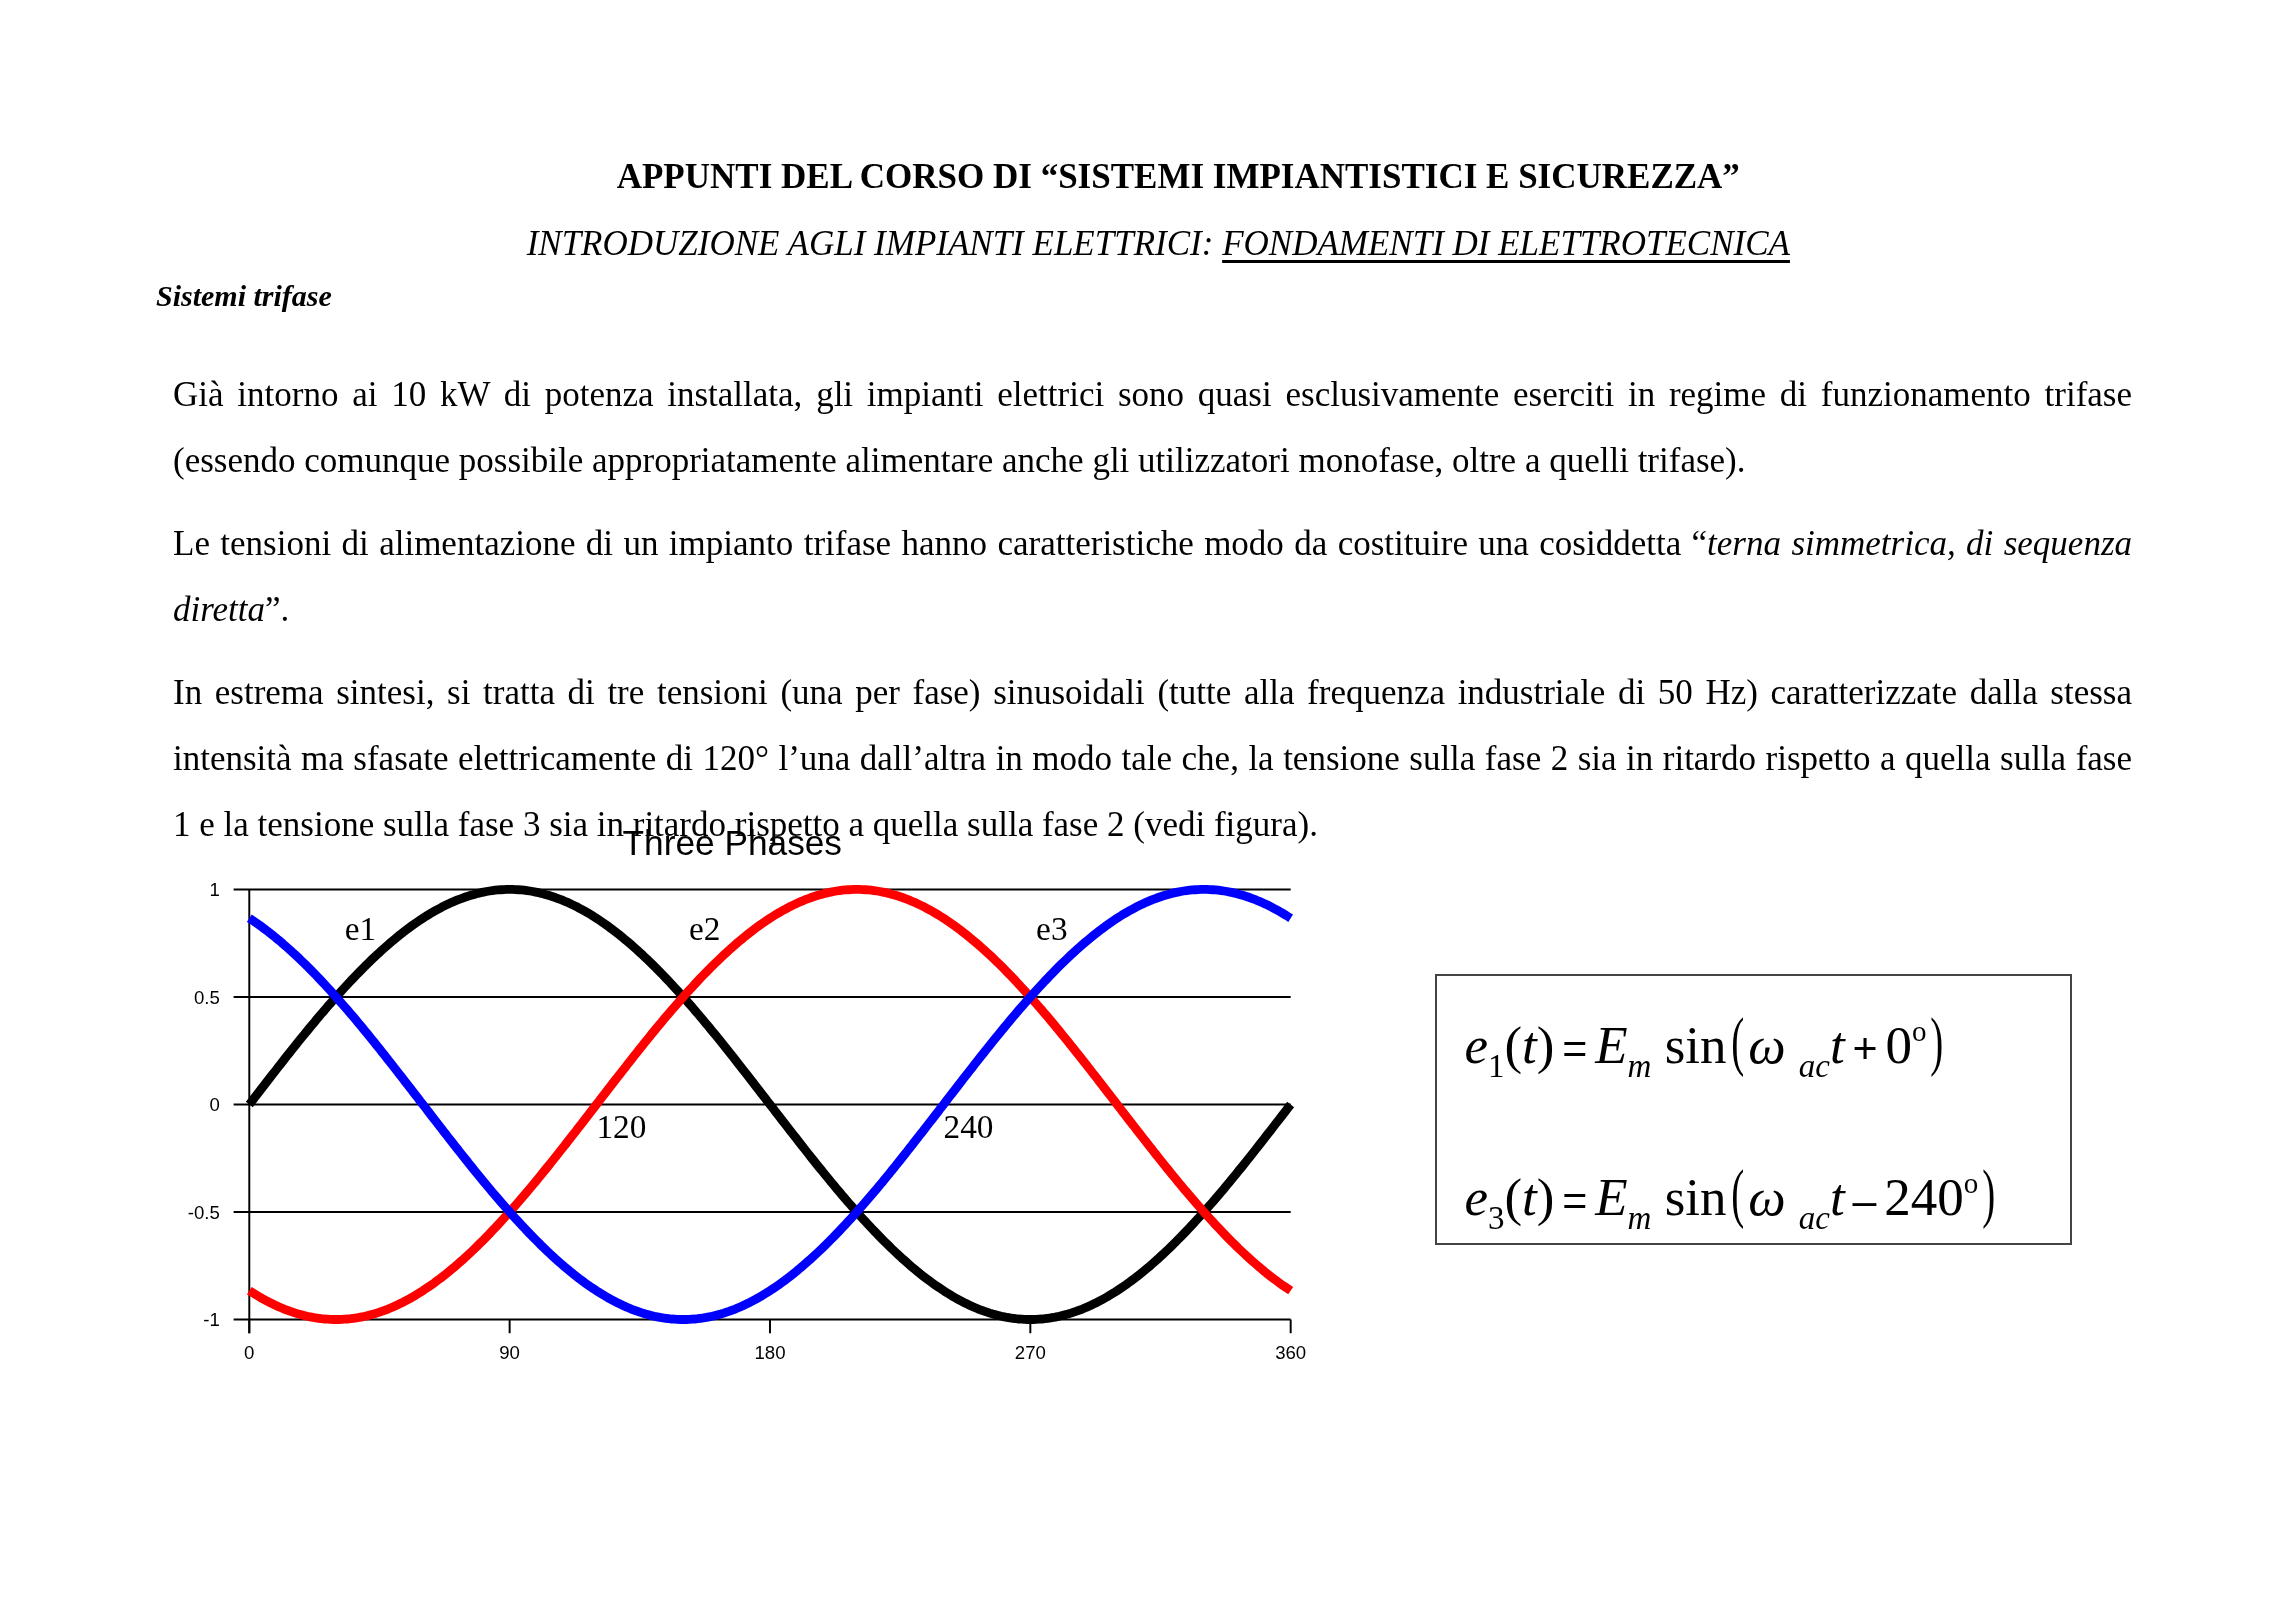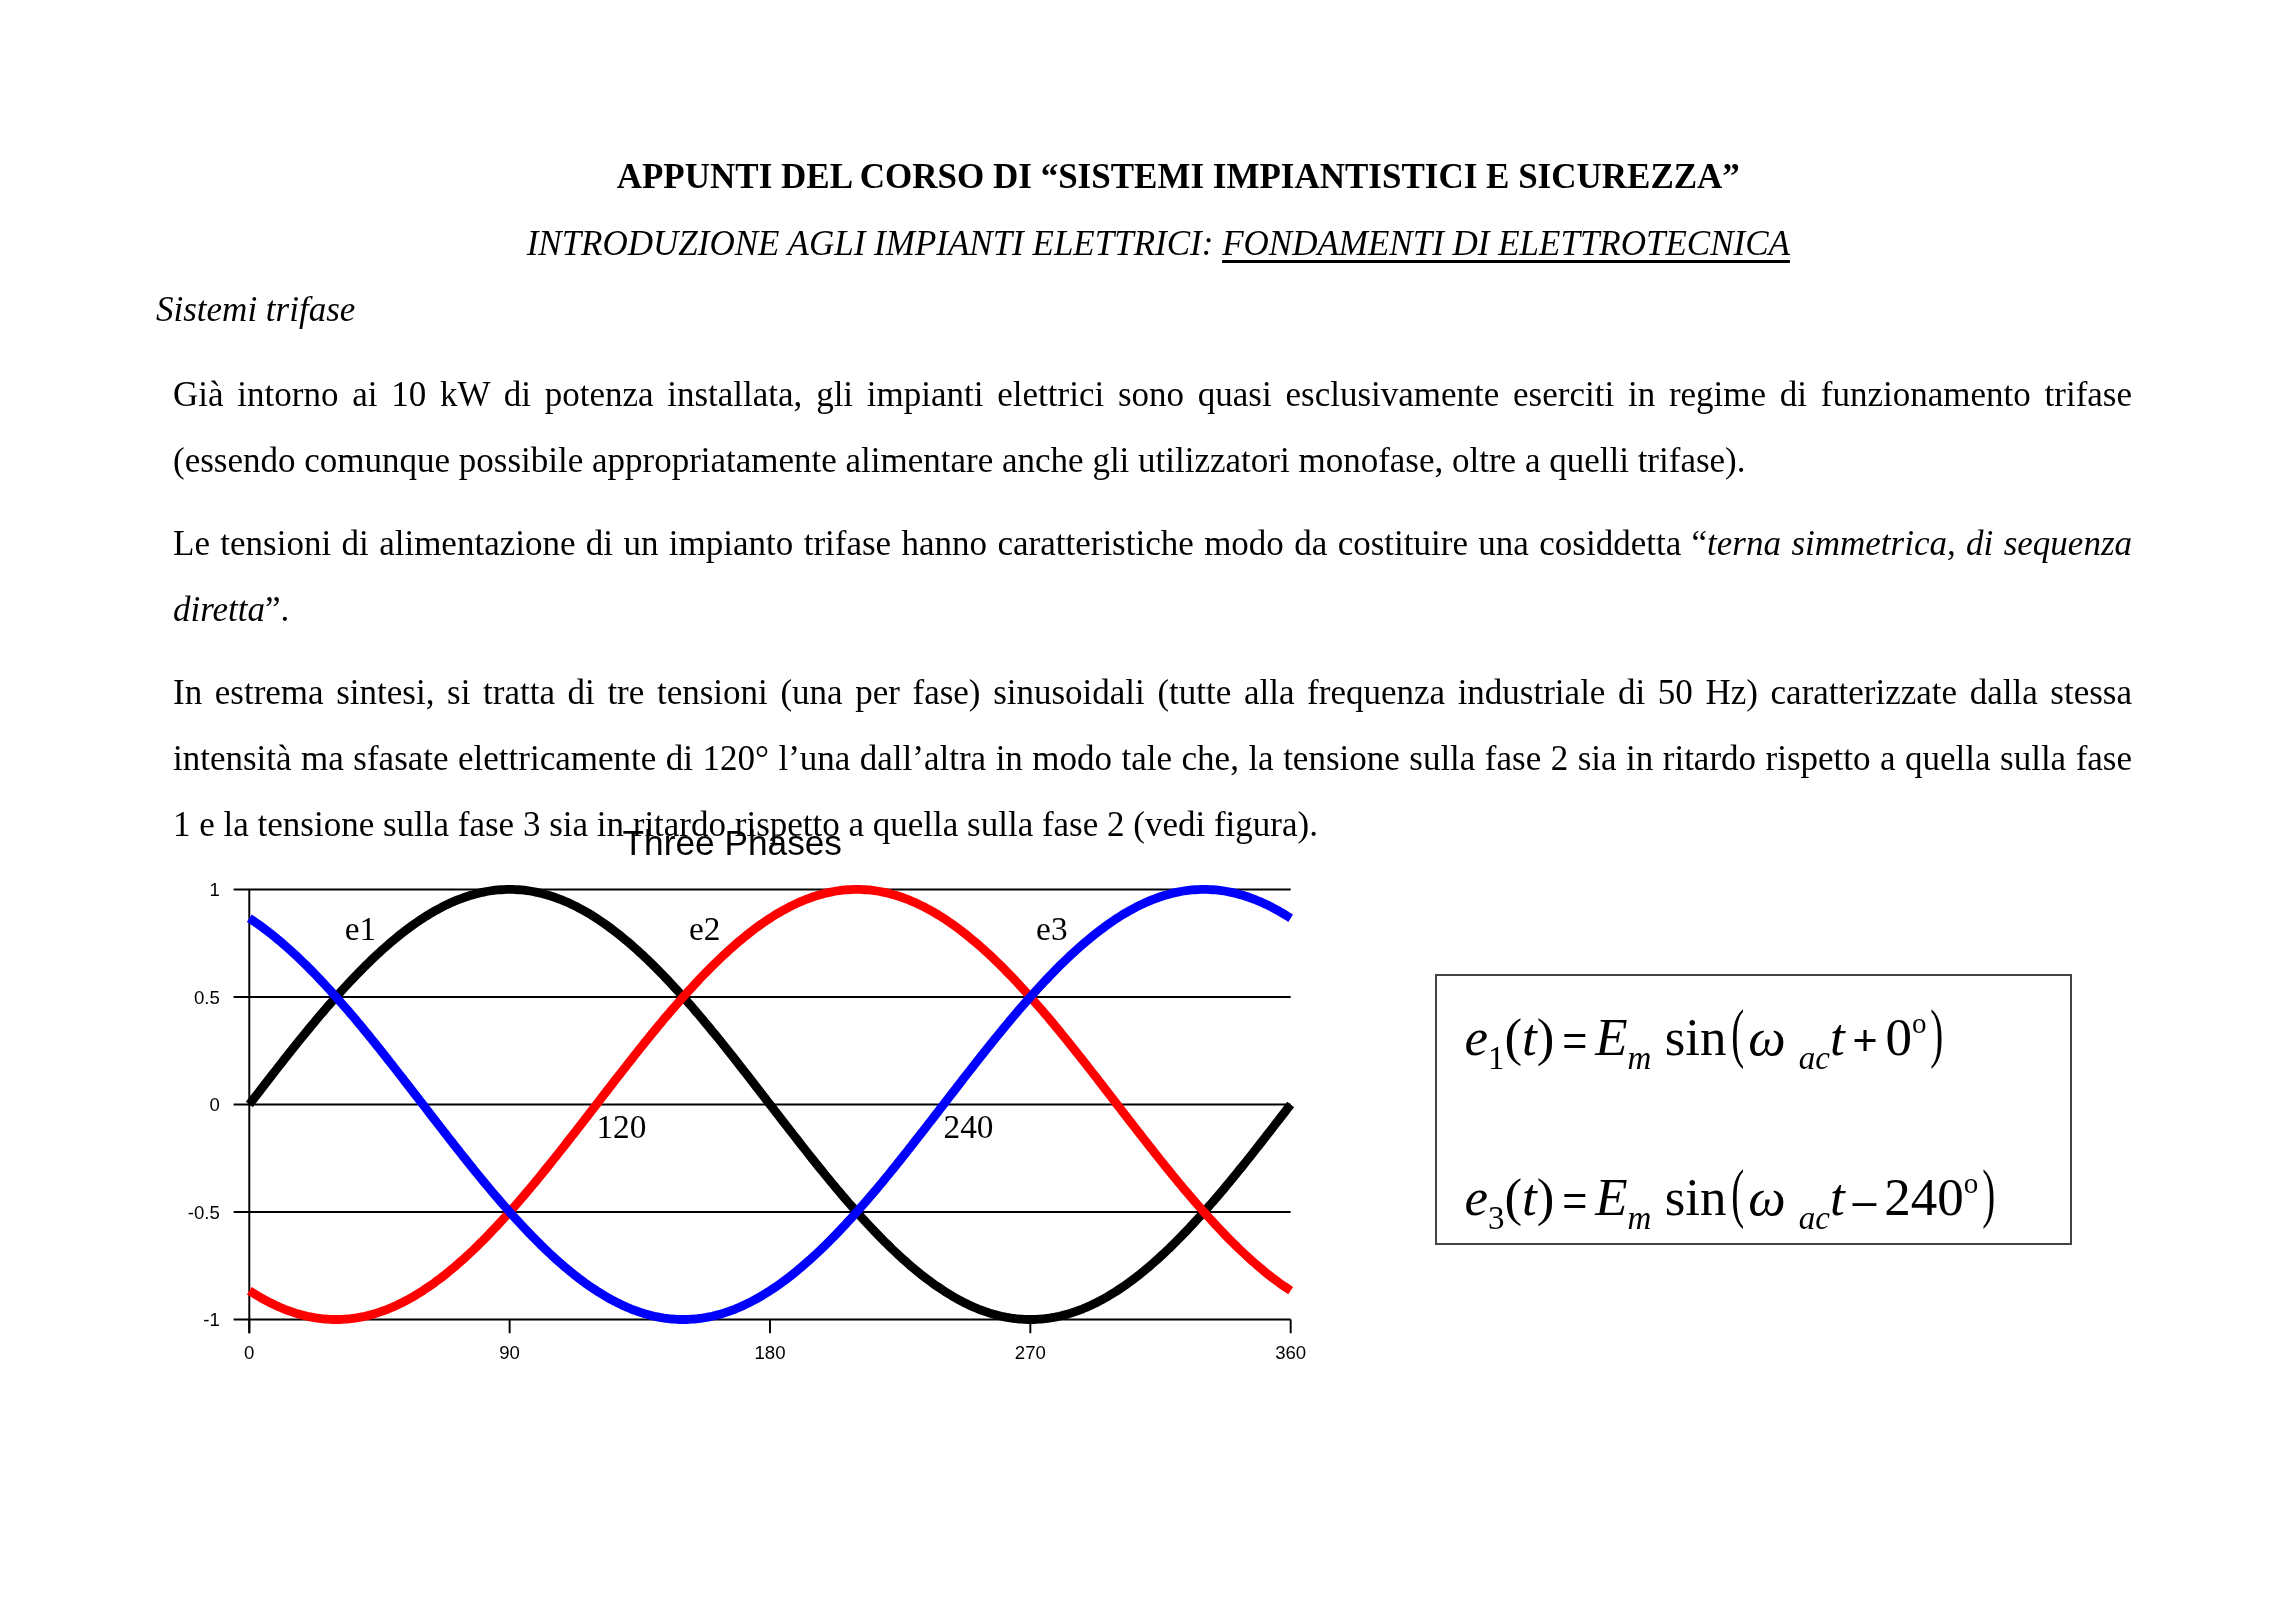--- a/index.html
+++ b/index.html
@@ -5,21 +5,21 @@
   html, body { margin: 0; padding: 0; background: #ffffff; }
   body { width: 2293px; height: 1620px; position: relative; overflow: hidden;
          font-family: "Liberation Serif", "DejaVu Serif", serif; color: #000; }
   .title { position: absolute; left: 0; width: 2293px; text-align: center; top: 155px;
            font-size: 35px; font-weight: bold; line-height: 43px; }
   .title .inner { display: inline-block; position: relative; left: 9.8px; margin-left: 44px; }
   .subtitle { position: absolute; left: 0; width: 2293px; text-align: center; top: 222px;
               font-size: 35px; font-style: italic; line-height: 43px; }
   .subtitle .inner { display: inline-block; position: relative; left: 11.8px; }
   .subtitle u { text-decoration: underline; text-underline-offset: 4.9px; }
-  .section { position: absolute; left: 156px; top: 288px; font-size: 35px; font-style: italic; line-height: 43px; }
+  .section { position: absolute; left: 156px; top: 274px; font-size: 30px; font-style: italic; line-height: 43px; font-weight: bold; }
   .body { position: absolute; left: 156px; width: 1993px; top: 345px; font-size: 35px; line-height: 66px; }
   .body p { margin: 17px; text-align: justify; }
   .body p.last-left { text-align-last: left; }
   .chart { position: absolute; left: 147px; top: 814px; width: 1196px; height: 578px; }
   .chart svg { display: block; }
   .eqbox { position: absolute; left: 1435px; top: 974px; width: 637px; height: 271px;
            border: 2px solid #444; box-sizing: border-box; }
   .eq { position: absolute; left: 27.4px; font-family: "Liberation Serif", "DejaVu Serif", serif;
         font-size: 53px; line-height: 59px; white-space: nowrap; }
   .eq i { font-style: italic; }
@@ -89,16 +89,16 @@
         <text x="351.44166666666666" y="958.51" font-family="Liberation Serif, DejaVu Serif, serif" font-size="34" fill="#000">e1</text>
         <text x="702.8222222222222" y="958.51" font-family="Liberation Serif, DejaVu Serif, serif" font-size="34" fill="#000">e2</text>
         <text x="1057.1555555555556" y="958.51" font-family="Liberation Serif, DejaVu Serif, serif" font-size="34" fill="#000">e3</text>
         <text x="608.3333333333333" y="1160.45" font-family="Liberation Serif, DejaVu Serif, serif" font-size="34" fill="#000">120</text>
         <text x="962.6666666666666" y="1160.45" font-family="Liberation Serif, DejaVu Serif, serif" font-size="34" fill="#000">240</text>
       </g>
   </svg>
 </div>
 
 <div class="eqbox">
-  <div class="eq" style="top:28px"><i>e</i><sub>1</sub><span>(</span><i>t</i><span>)</span><span class="op">=</span><i>E</i><sub class="sub-it">m</sub><span> sin</span><span class="par">(</span><i>ω </i><sub class="sub-it">ac</sub><i>t</i><span class="op">+</span><span>0</span><span class="deg">o</span><span class="par">)</span></div>
+  <div class="eq" style="top:36px"><i>e</i><sub>1</sub><span>(</span><i>t</i><span>)</span><span class="op">=</span><i>E</i><sub class="sub-it">m</sub><span> sin</span><span class="par">(</span><i>ω </i><sub class="sub-it">ac</sub><i>t</i><span class="op">+</span><span>0</span><span class="deg">o</span><span class="par">)</span></div>
   <div class="eq" style="top:188px"><i>e</i><sub>3</sub><span>(</span><i>t</i><span>)</span><span class="op">=</span><i>E</i><sub class="sub-it">m</sub><span> sin</span><span class="par">(</span><i>ω </i><sub class="sub-it">ac</sub><i>t</i><span class="op">–</span><span>240</span><span class="deg">o</span><span class="par">)</span></div>
 </div>
 
 
 </body></html>

